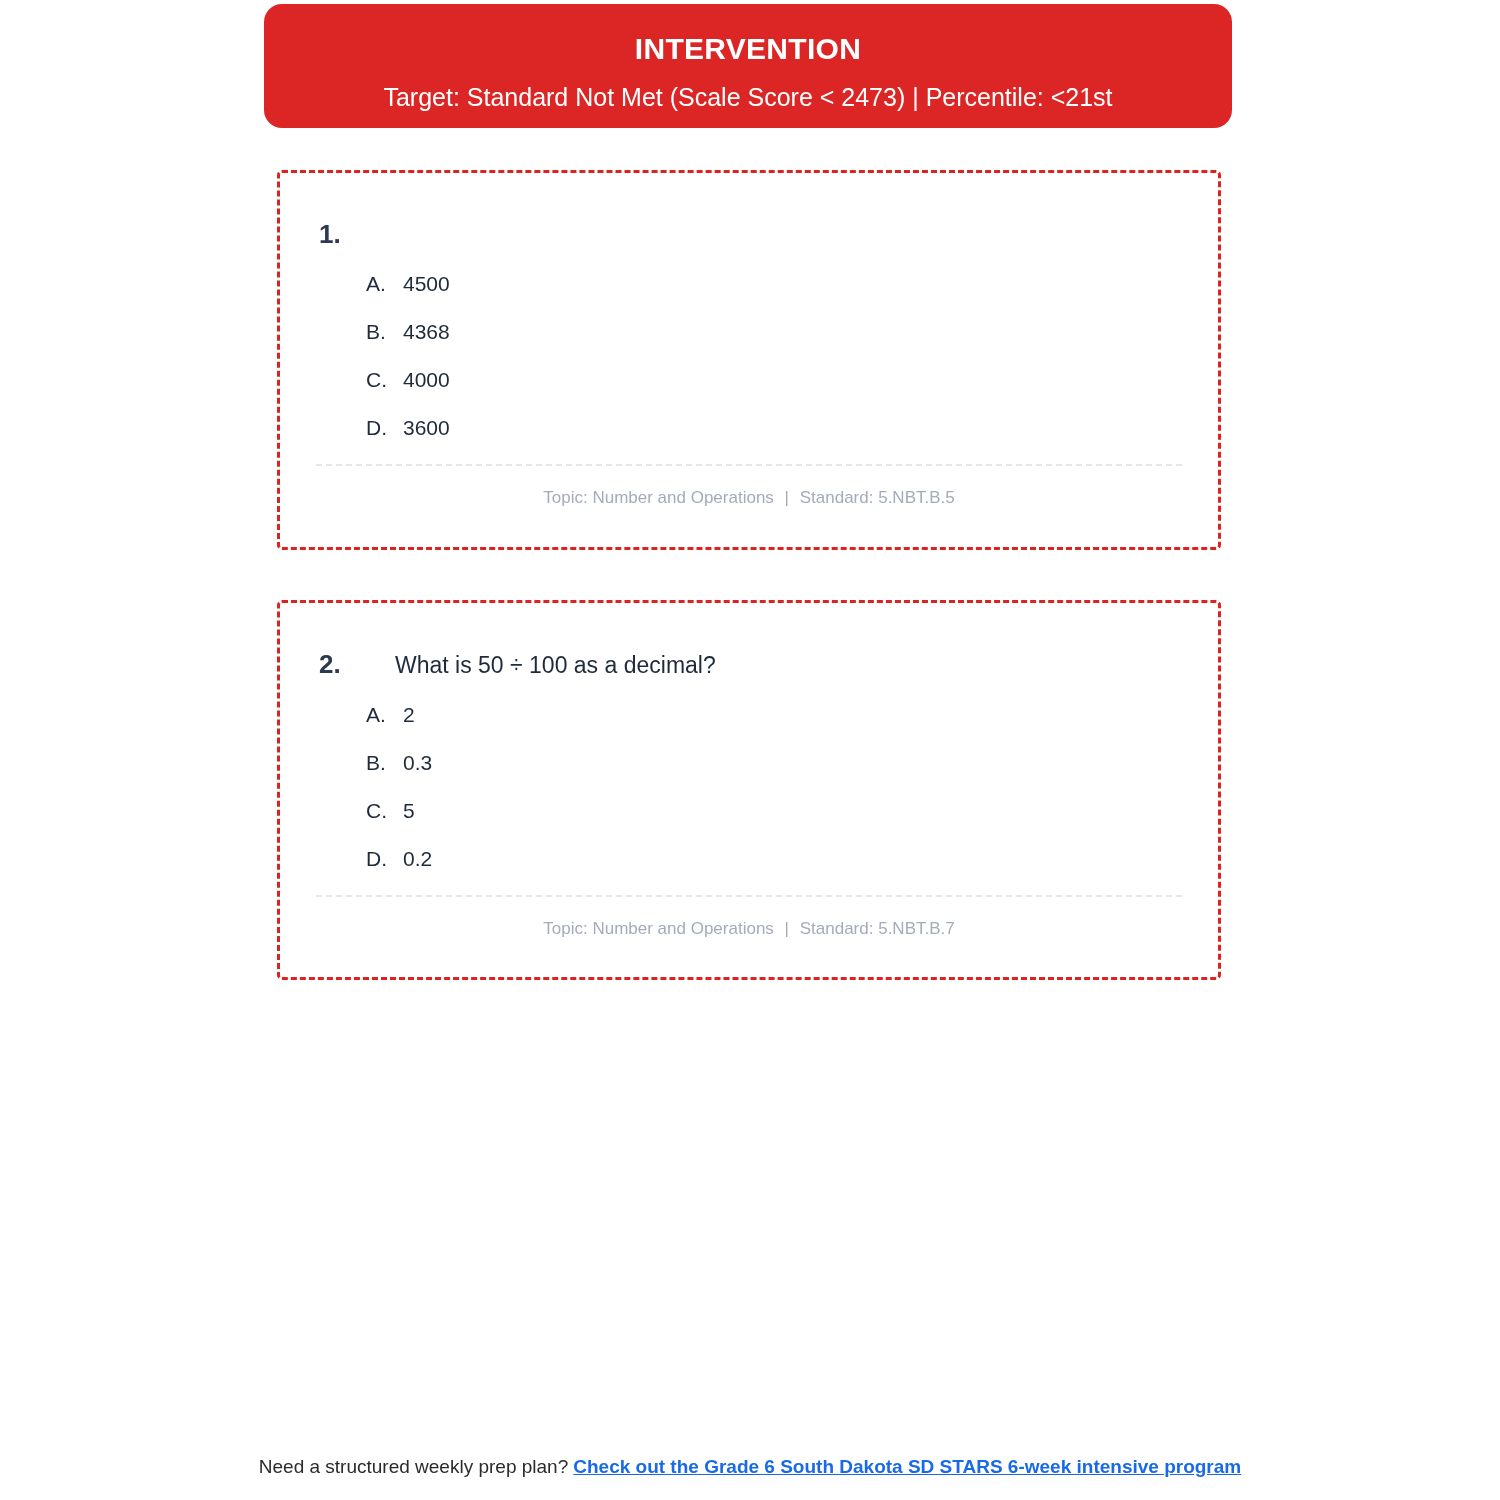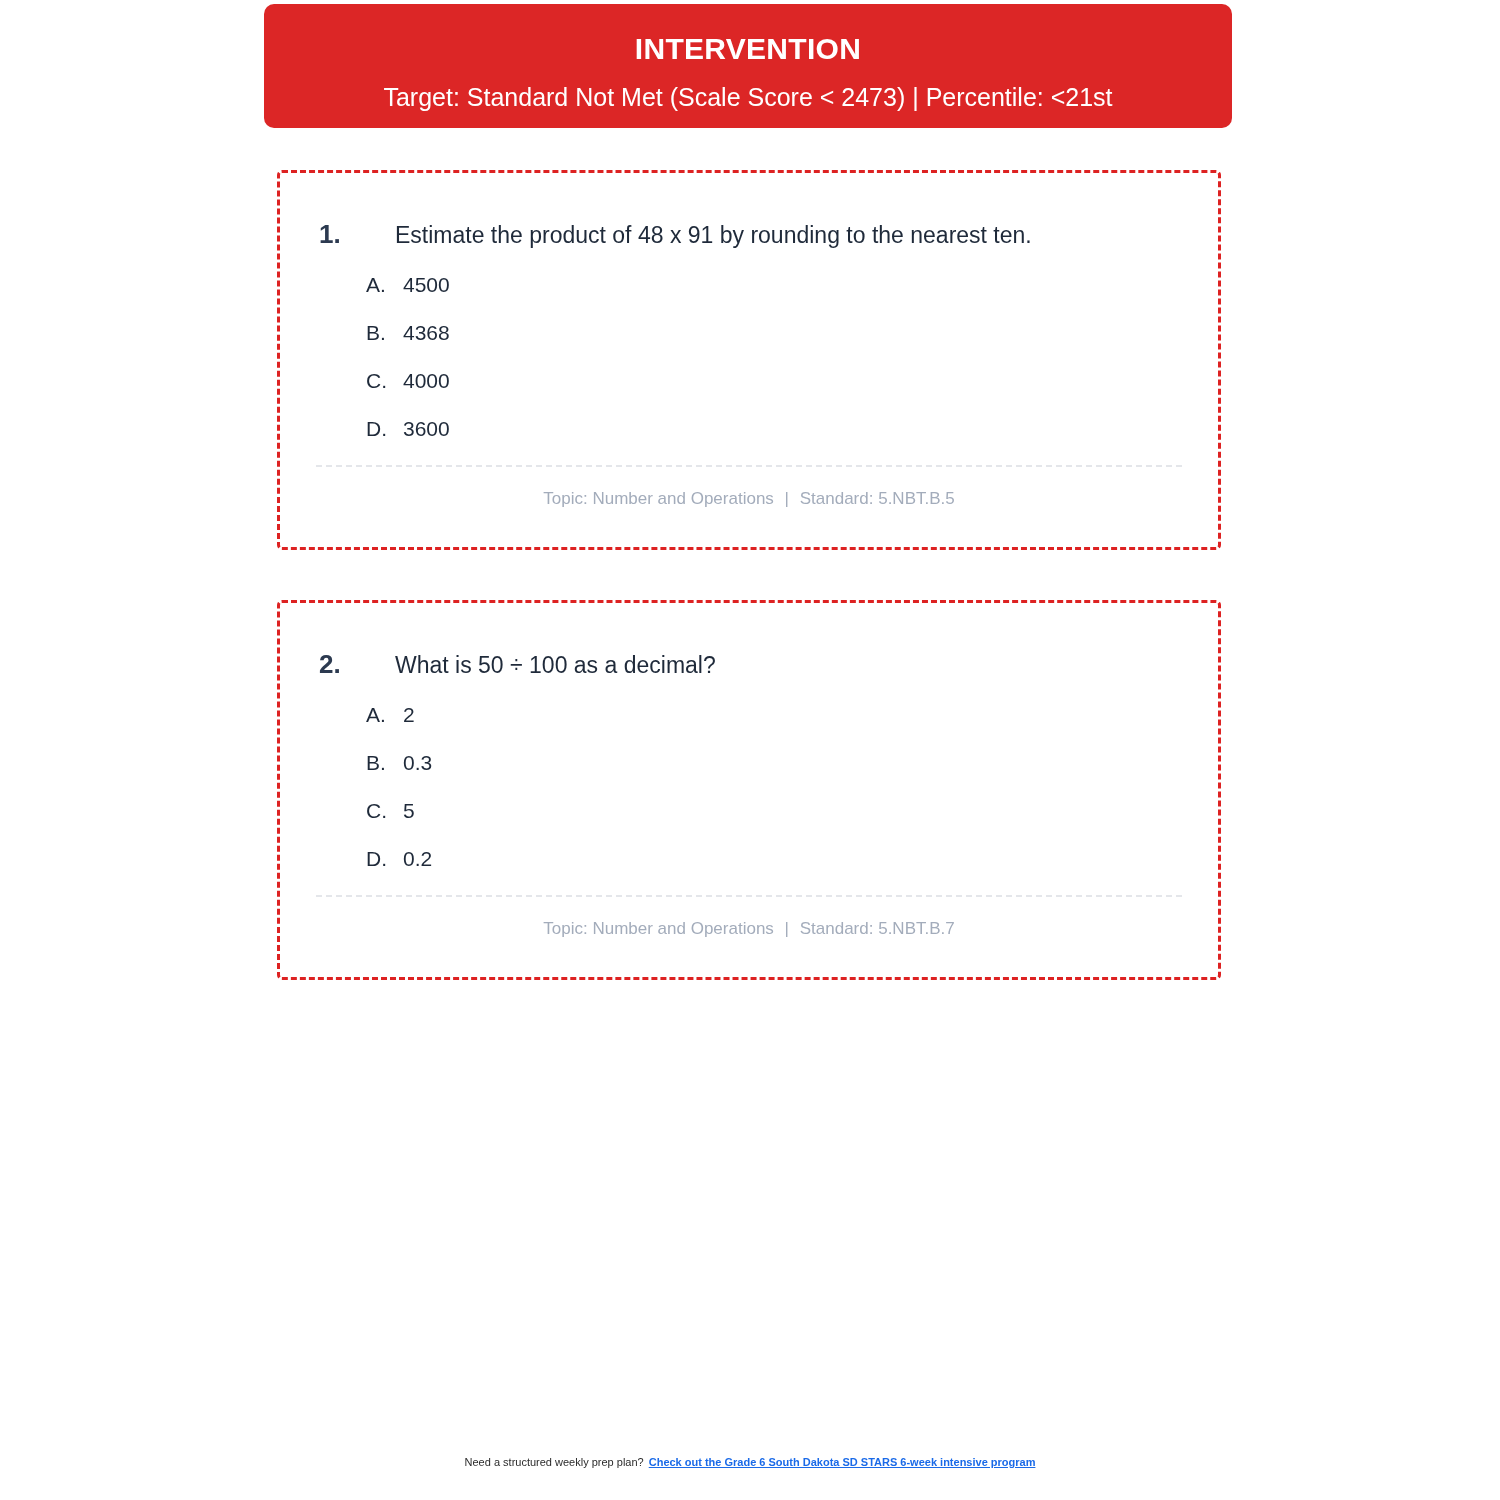--- a/index.html
+++ b/index.html
@@ -23,21 +23,21 @@
   }
 
   
   .banner {
     position: absolute;
     left: 264px;
     top: 4px;
     width: 968px;
     height: 124px;
     background: #dc2626;
-    border-radius: 10px;
+    border-radius: 18px;
     color: #ffffff;
     text-align: center;
     box-sizing: border-box;
     padding-top: 28px;
   }
   .banner-title {
     font-size: 30px;
     font-weight: bold;
     letter-spacing: 0.3px;
     line-height: 1.1;
@@ -111,21 +111,21 @@
     padding: 0 6px;
   }
 
   
   .footer {
     position: absolute;
     left: 0;
     top: 1456px;
     width: 1500px;
     text-align: center;
-    font-size: 11px;
+    font-size: 19px;
     color: #2b2b2b;
   }
   .footer-link {
     color: #1a6ae8;
     font-weight: bold;
     text-decoration: underline;
     margin-left: 5px;
   }
 </style>
 </head>
@@ -134,21 +134,20 @@
 <div class="page">
 
   <div class="banner">
     <div class="banner-title">INTERVENTION</div>
     <div class="banner-subtitle">Target: Standard Not Met (Scale Score &lt; 2473)  |  Percentile: &lt;21st</div>
   </div>
 
   <div class="card" id="card-0">
     <div class="q-head">
       <div class="q-num">1.</div>
-      <div class="q-text">Estimate the product of 48 x 91 by rounding to the nearest ten.</div>
     </div>
     <div class="options">
       <div class="option">
         <span class="opt-letter">A.</span>
         <span class="opt-text">4500</span>
       </div>
       <div class="option">
         <span class="opt-letter">B.</span>
         <span class="opt-text">4368</span>
       </div>

